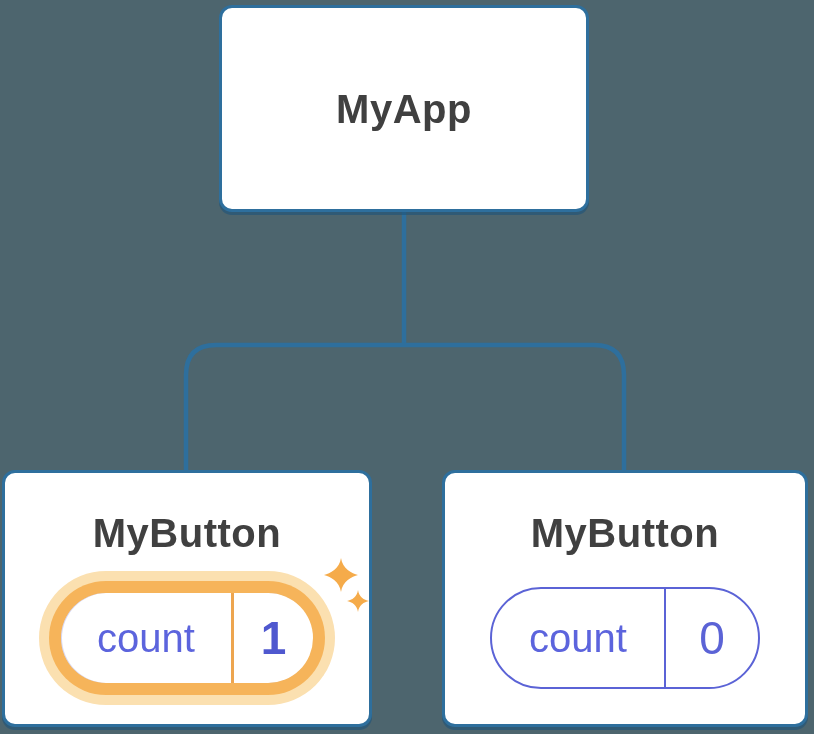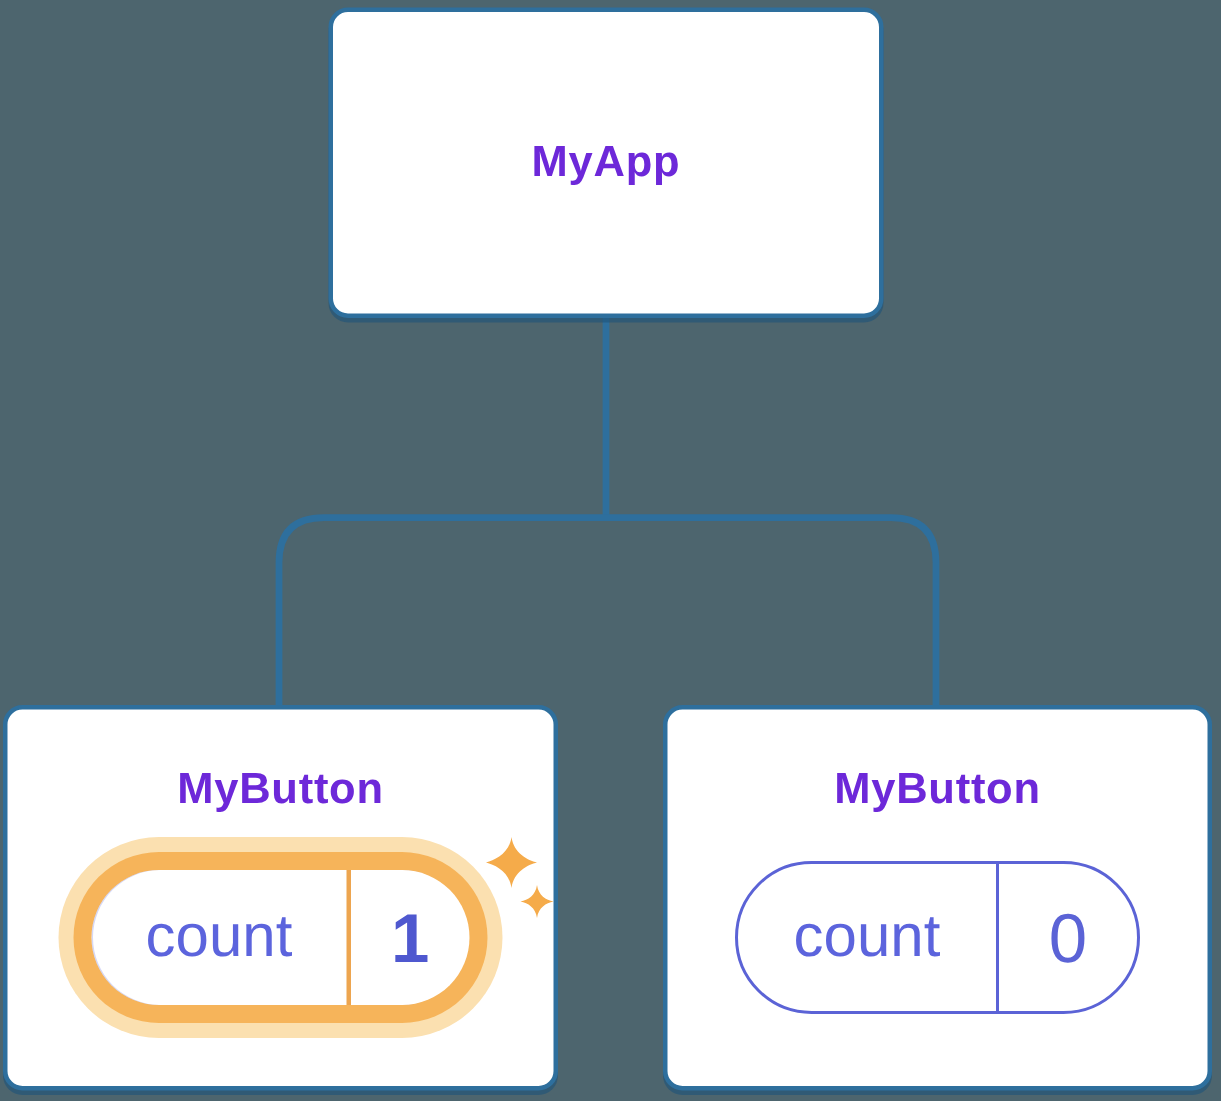--- a/index.html
+++ b/index.html
@@ -44,23 +44,23 @@
     padding-top: 36px;
   }
 
   #card-right {
     left: 442px; top: 470px;
     width: 366px; height: 257px;
     padding-top: 36px;
   }
 
   .node-title {
-    font-size: 29px;
+    font-size: 40px;
     font-weight: 700;
-    color: #6d28d9;
+    color: #404040;
     line-height: 1.2;
     letter-spacing: 0.5px;
   }
 
   
   .halo {
     margin-top: 14px;
     width: 296px; height: 134px;
     border-radius: 67px;
     background: #fbe0b0;

